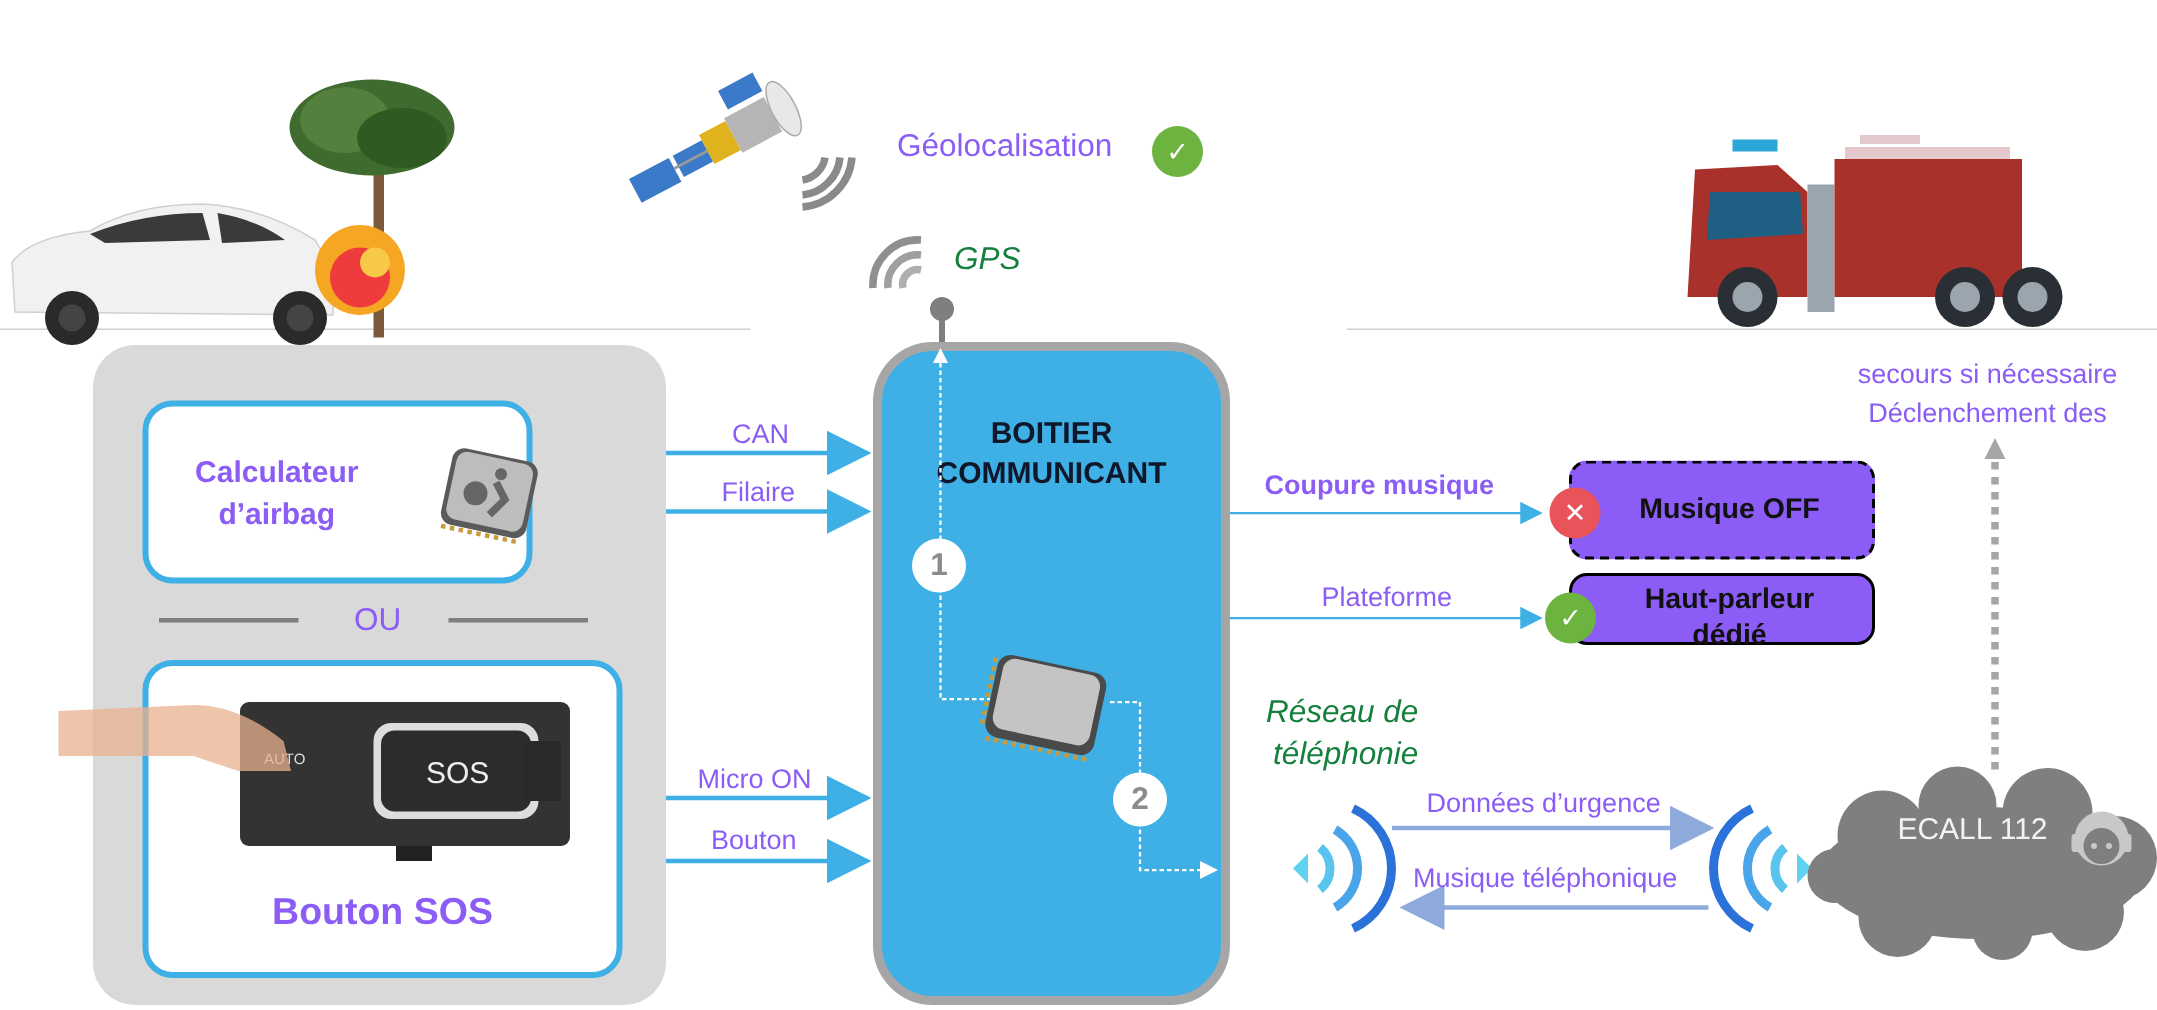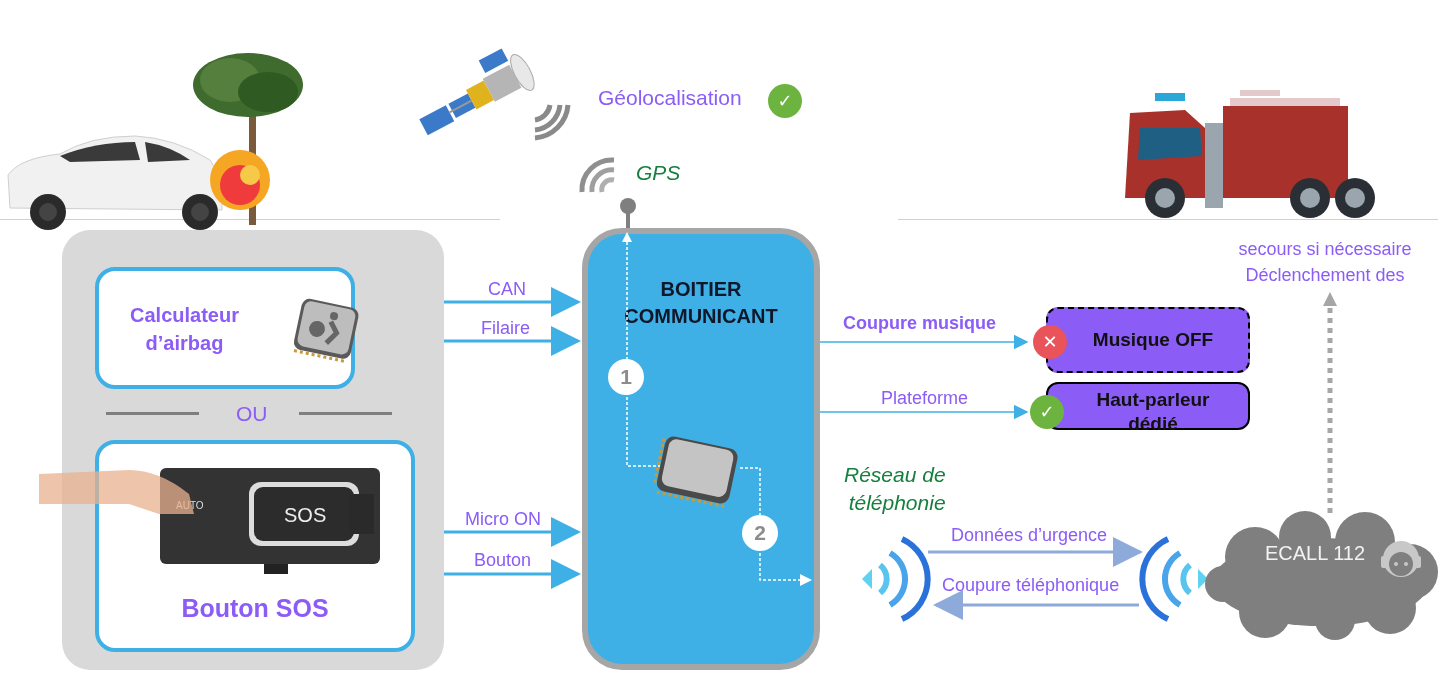--- a/index.html
+++ b/index.html
@@ -227,21 +227,21 @@
 <svg class="abs" style="left:924px; top:545px;" width="225" height="65">
   <defs>
     <marker id="arrPale" markerWidth="10" markerHeight="10" refX="9" refY="5" orient="auto">
         <polygon points="0,0 10,5 0,10" fill="#8eaadb"></polygon>
       </marker>
   </defs>
   <line x1="4" y1="7" x2="216" y2="7" stroke="#8eaadb" stroke-width="3" marker-end="url(#arrPale)"></line>
   <line x1="215" y1="60" x2="12" y2="60" stroke="#8eaadb" stroke-width="3" marker-end="url(#arrPale)"></line>
 </svg>
 <div class="lbl" style="left:951px; top:525px;text-align:center;">Données d’urgence</div>
-<div class="lbl" style="left:942px; top:575px;">Coupure téléphonique</div>
+<div class="lbl" style="left:942px; top:575px;">Musique téléphonique</div>
 
 <svg class="abs" style="left:1205px; top:512px;" width="233" height="130">
   <g fill="#7f7f7f">
     <ellipse cx="116" cy="70" rx="108" ry="44"></ellipse>
     <circle cx="50" cy="45" r="30"></circle>
     <circle cx="100" cy="25" r="26"></circle>
     <circle cx="160" cy="30" r="30"></circle>
     <circle cx="205" cy="60" r="28"></circle>
     <circle cx="60" cy="100" r="26"></circle>
     <circle cx="130" cy="108" r="20"></circle>

